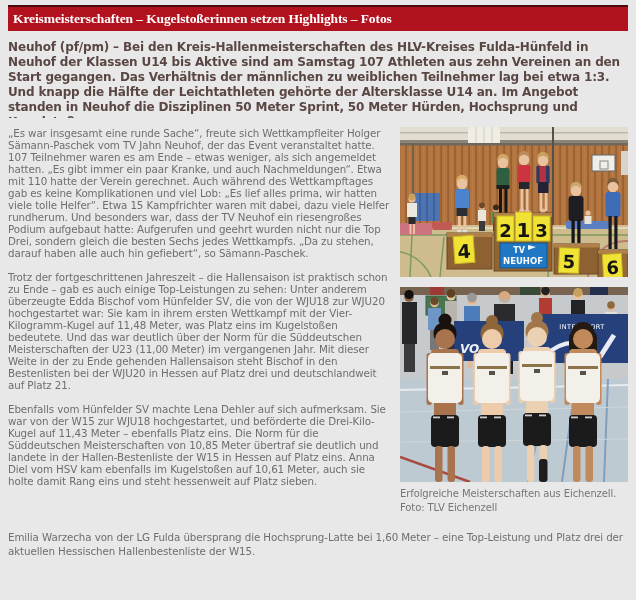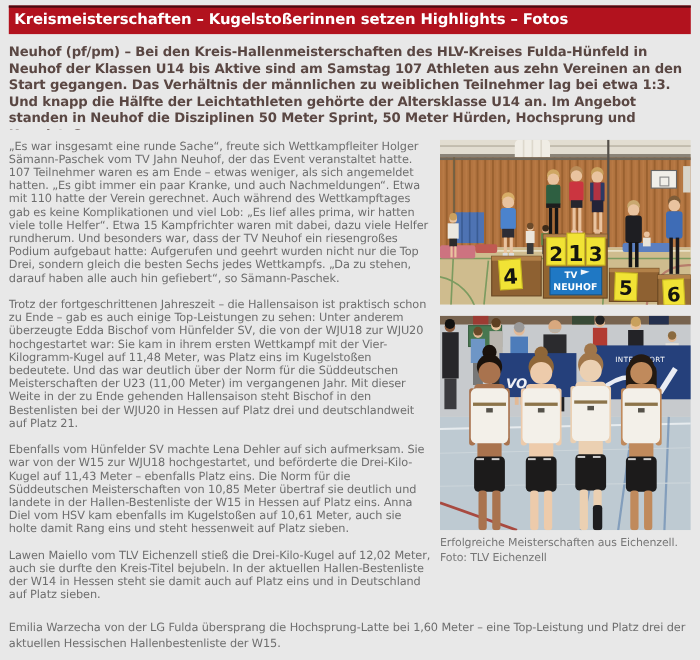--- a/index.html
+++ b/index.html
@@ -1,21 +1,21 @@
 <!DOCTYPE html>
 <html lang="de"><head>
 <meta charset="utf-8">
 <style>
   html,body{margin:0;padding:0;}
   body{background:#e8e8e8;font-family:"DejaVu Sans","Liberation Sans",sans-serif;}
   .page{position:relative;width:636px;height:600px;box-sizing:border-box;
         padding:5px 8px 0 8px;background:#e8e8e8;overflow:hidden;}
   .title-bar{box-sizing:border-box;height:26px;border-top:2px solid #470b10;
         background:#b2121e;color:#ffffff;font-size:13.5px;font-weight:bold;
-        line-height:23px;padding:0 5px;margin-bottom:9px;letter-spacing:-0.1px;}
+        line-height:23px;padding:0 5px;margin-bottom:9px;letter-spacing:-0.1px;font-family:Liberation Serif, serif;}
   .intro{color:#5a4743;font-weight:bold;font-size:12px;line-height:15px;
         letter-spacing:-0.15px;margin:0 0 9px 0;max-height:78px;overflow:hidden;}
   .columns{display:flex;}
   .text-col{width:384px;flex:none;color:#6e6e6e;font-size:10.3px;line-height:12px;
         letter-spacing:-0.1px;max-height:442px;overflow:hidden;}
   .text-col p{margin:0 0 12px 0;}
   .photo-col{width:228px;flex:none;margin-left:auto;}
   figure{margin:0 0 10px 0;}
   figure svg{display:block;}
   figcaption{color:#767676;font-size:10px;line-height:14px;margin-top:5px;
@@ -35,21 +35,20 @@
   </div>
 
   <p class="intro">Neuhof (pf/pm) – Bei den Kreis-Hallenmeisterschaften des HLV-Kreises Fulda-Hünfeld in Neuhof der Klassen U14 bis Aktive sind am Samstag 107 Athleten aus zehn Vereinen an den Start gegangen. Das Verhältnis der männlichen zu weiblichen Teilnehmer lag bei etwa 1:3. Und knapp die Hälfte der Leichtathleten gehörte der Altersklasse U14 an. Im Angebot standen in Neuhof die Disziplinen 50 Meter Sprint, 50 Meter Hürden, Hochsprung und Kugelstoßen.</p>
 
   <div class="columns">
 
     <div class="text-col">
       <p>„Es war insgesamt eine runde Sache“, freute sich Wettkampfleiter Holger Sämann-Paschek vom TV Jahn Neuhof, der das Event veranstaltet hatte. 107 Teilnehmer waren es am Ende – etwas weniger, als sich angemeldet hatten. „Es gibt immer ein paar Kranke, und auch Nachmeldungen“. Etwa mit 110 hatte der Verein gerechnet. Auch während des Wettkampftages gab es keine Komplikationen und viel Lob: „Es lief alles prima, wir hatten viele tolle Helfer“. Etwa 15 Kampfrichter waren mit dabei, dazu viele Helfer rundherum. Und besonders war, dass der TV Neuhof ein riesengroßes Podium aufgebaut hatte: Aufgerufen und geehrt wurden nicht nur die Top Drei, sondern gleich die besten Sechs jedes Wettkampfs. „Da zu stehen, darauf haben alle auch hin gefiebert“, so Sämann-Paschek.</p>
       <p>Trotz der fortgeschrittenen Jahreszeit – die Hallensaison ist praktisch schon zu Ende – gab es auch einige Top-Leistungen zu sehen: Unter anderem überzeugte Edda Bischof vom Hünfelder SV, die von der WJU18 zur WJU20 hochgestartet war: Sie kam in ihrem ersten Wettkampf mit der Vier-Kilogramm-Kugel auf 11,48 Meter, was Platz eins im Kugelstoßen bedeutete. Und das war deutlich über der Norm für die Süddeutschen Meisterschaften der U23 (11,00 Meter) im vergangenen Jahr. Mit dieser Weite in der zu Ende gehenden Hallensaison steht Bischof in den Bestenlisten bei der WJU20 in Hessen auf Platz drei und deutschlandweit auf Platz 21.</p>
       <p>Ebenfalls vom Hünfelder SV machte Lena Dehler auf sich aufmerksam. Sie war von der W15 zur WJU18 hochgestartet, und beförderte die Drei-Kilo-Kugel auf 11,43 Meter – ebenfalls Platz eins. Die Norm für die Süddeutschen Meisterschaften von 10,85 Meter übertraf sie deutlich und landete in der Hallen-Bestenliste der W15 in Hessen auf Platz eins. Anna Diel vom HSV kam ebenfalls im Kugelstoßen auf 10,61 Meter, auch sie holte damit Rang eins und steht hessenweit auf Platz sieben.</p>
-      <p>Lawen Maiello vom TLV Eichenzell stieß die Drei-Kilo-Kugel auf 12,02 Meter, auch sie durfte den Kreis-Titel bejubeln. In der aktuellen Hallen-Bestenliste der W14 in Hessen steht sie damit auch auf Platz eins und in Deutschland auf Platz sieben.</p>
     </div>
 
     <div class="photo-col">
 
       <figure>
         <svg width="228" height="150" viewBox="0 0 228 150" role="img">
 
           <g>
             <rect x="0" y="0" width="228" height="16" fill="#e2ddd1"></rect>
             <rect x="0" y="5" width="228" height="1.5" fill="#bdb7a9"></rect>

